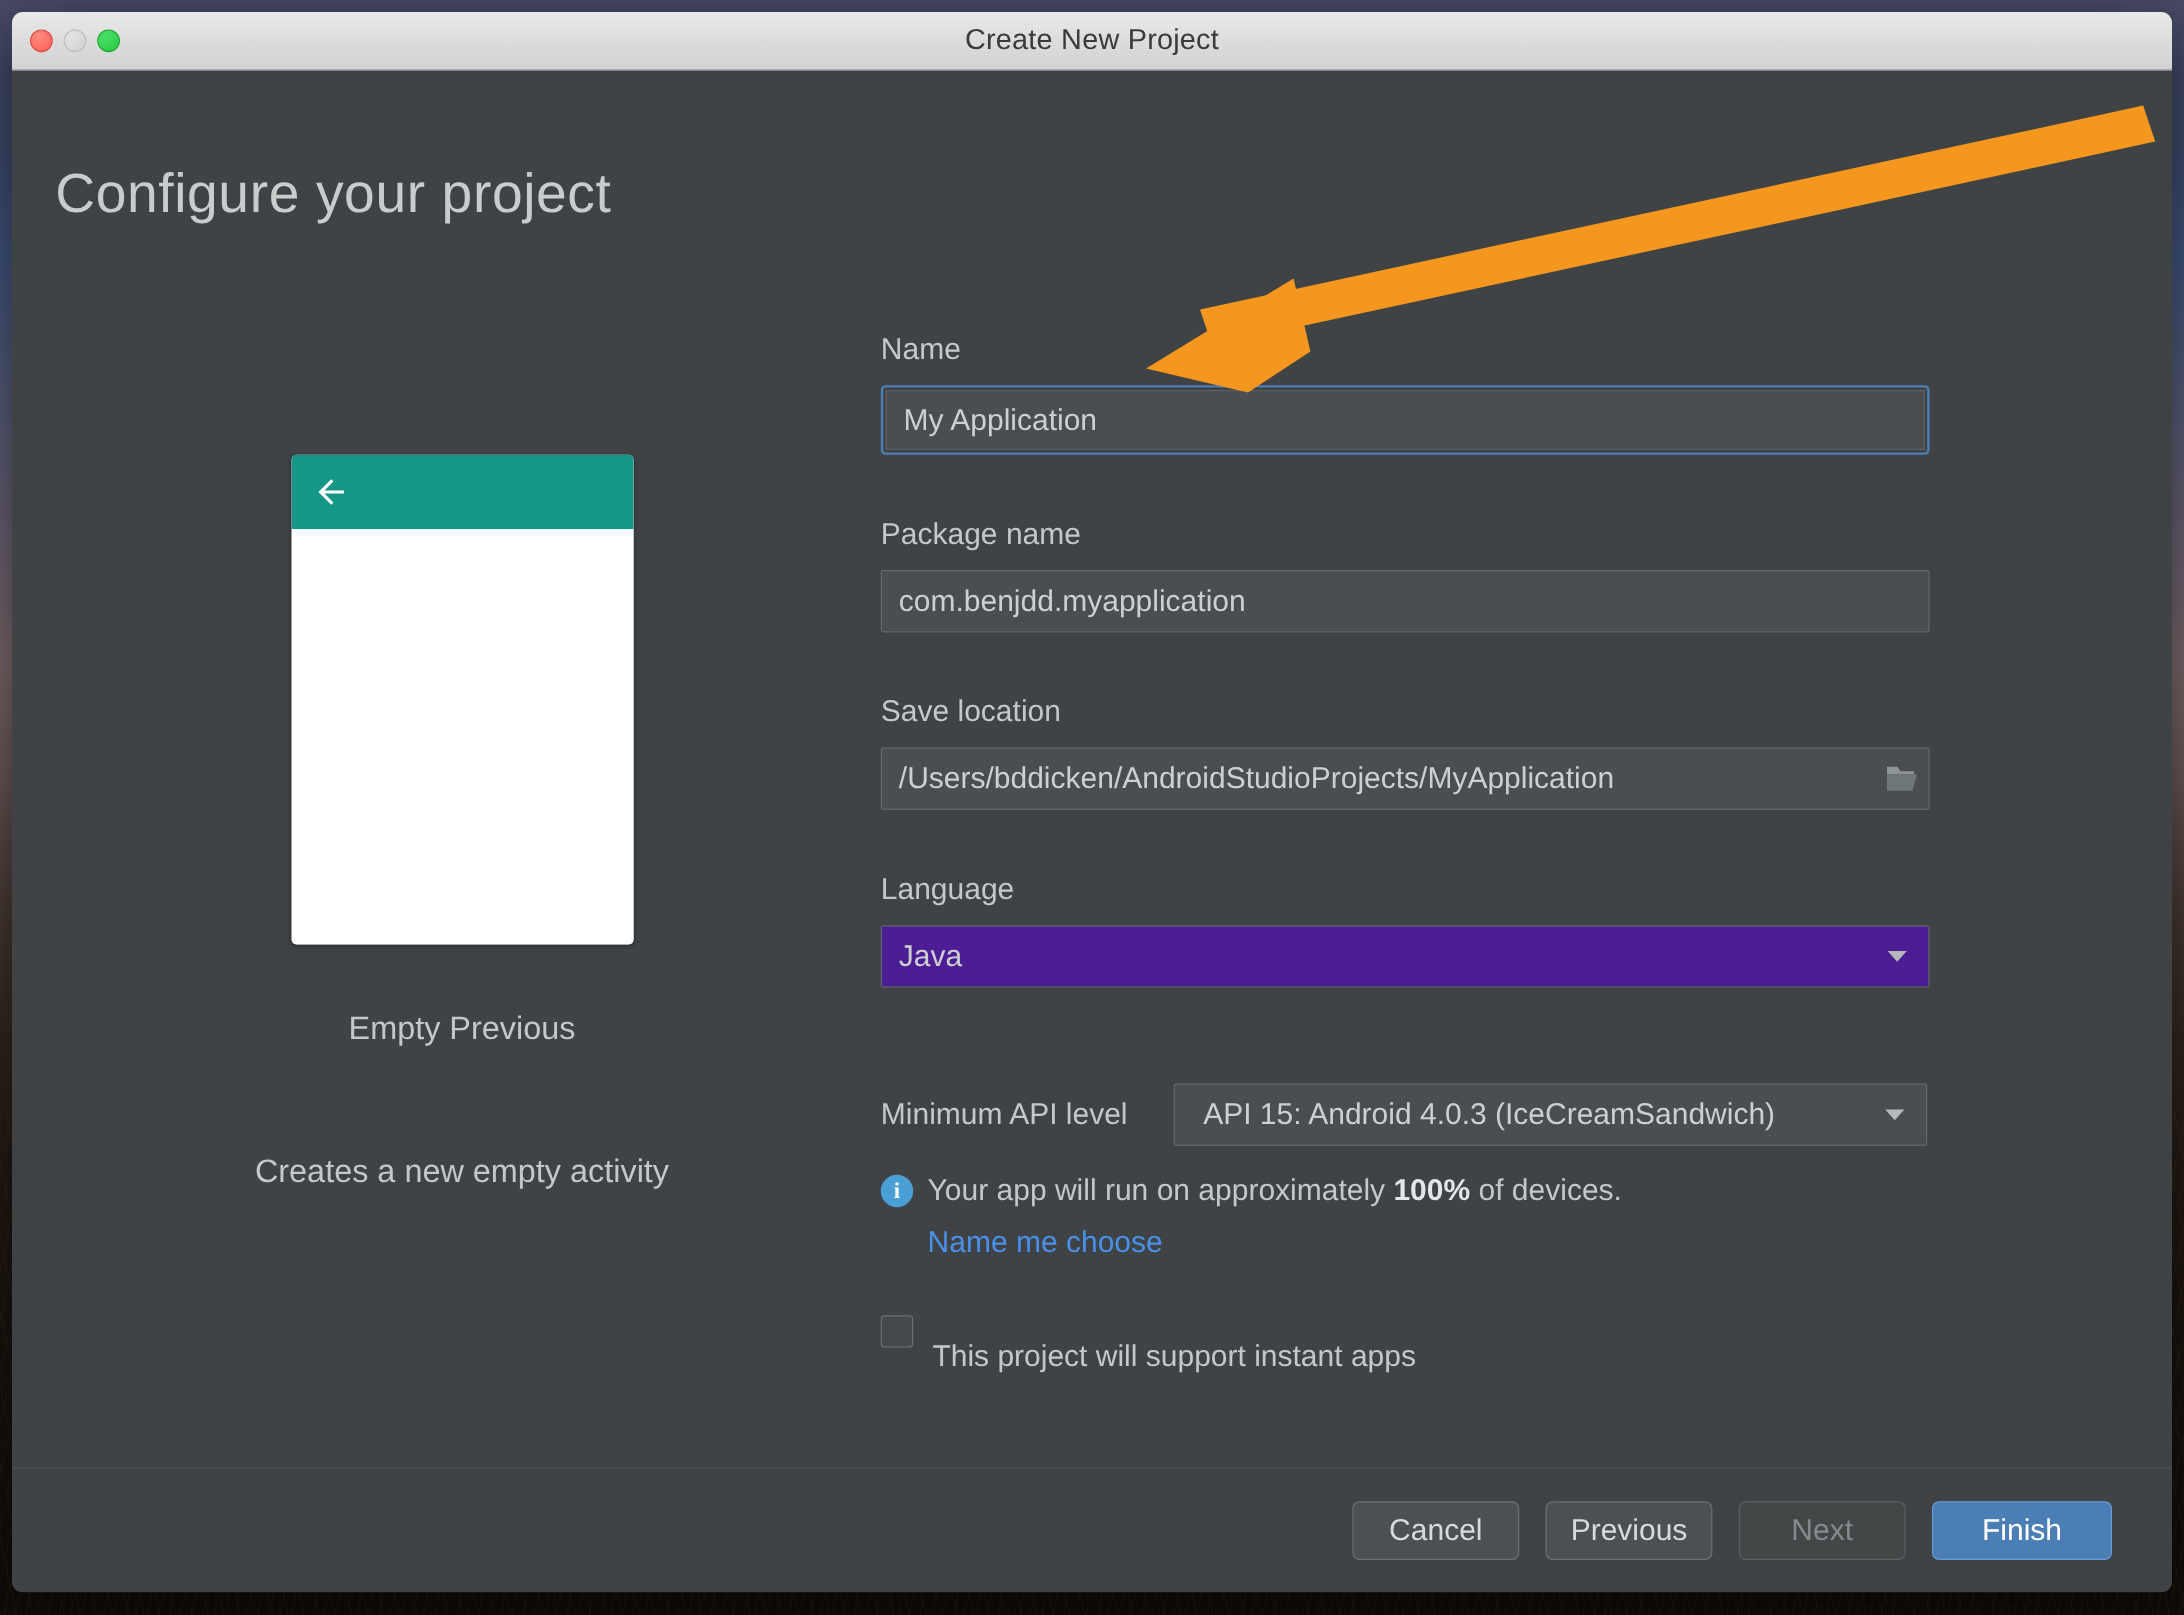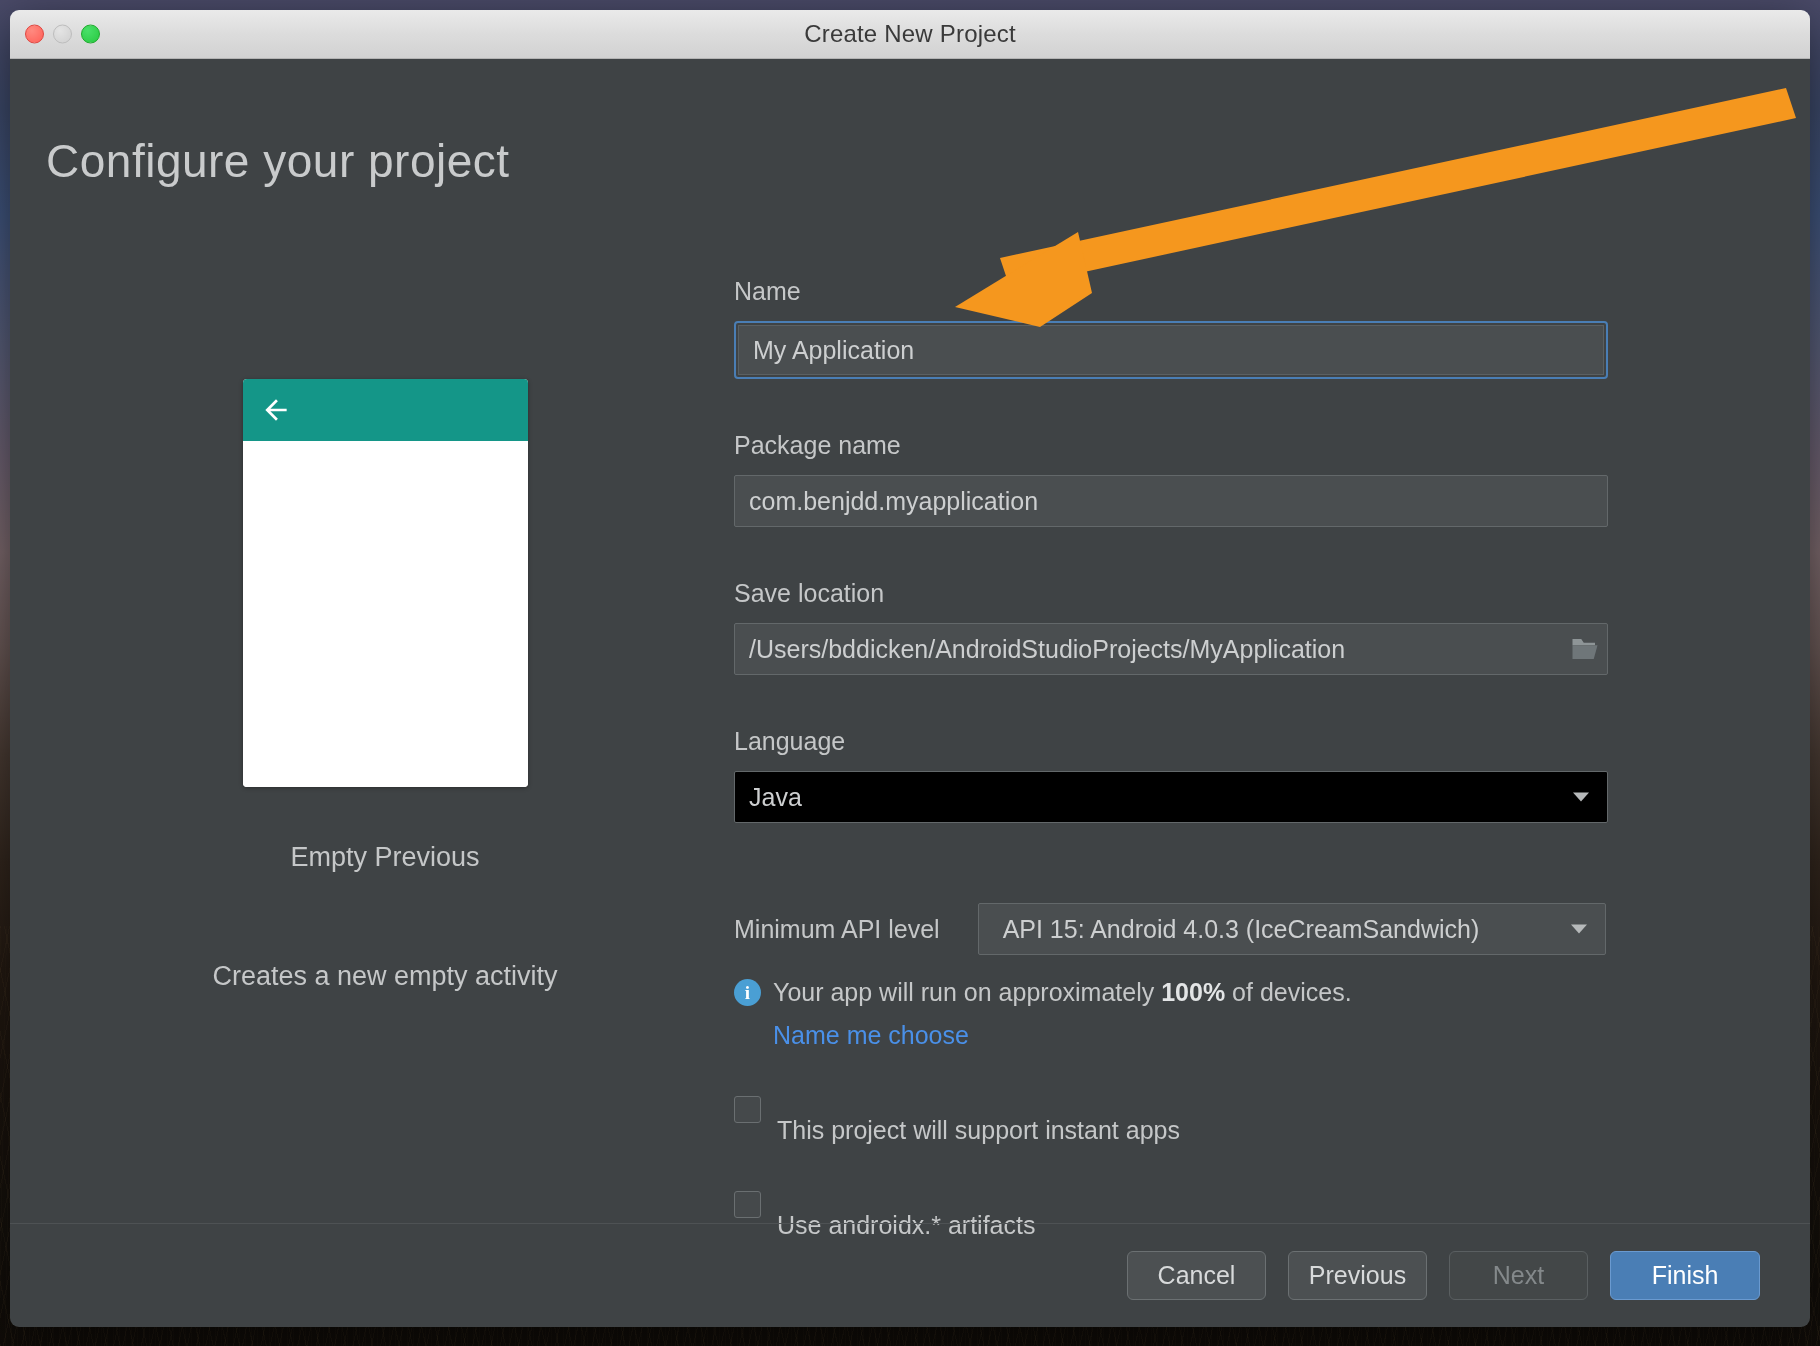--- a/index.html
+++ b/index.html
@@ -138,21 +138,21 @@
   .field-group { margin-bottom: 0; }
   .gap-a { height: 52px; }
   #save-location-row { position: relative; }
   #folder-icon-btn {
     position: absolute; right: 10px; top: 50%; transform: translateY(-50%);
     width: 38px; height: 34px;
     display: flex; align-items: center; justify-content: center;
   }
   .select-input {
     width: 874px; height: 52px;
-    background: #000000;
+    background: #4c1d95;
     border: 1px solid #63686a;
     border-radius: 2px;
     display: flex; align-items: center;
     padding: 0 14px;
     font-size: 25px; color: #cdcfd0;
     position: relative;
   }
   .caret {
     position: absolute; right: 18px; top: 50%; transform: translateY(-50%);
     width: 0; height: 0;
@@ -329,24 +329,20 @@
         <div id="devices-text"><span>Your app will run on approximately </span><b>100%</b><span> of devices.</span></div>
       </div>
 
       <div id="help-link">Name me choose</div>
 
       <div class="check-row">
         <div class="checkbox"></div>
         <div class="check-label">This project will support instant apps</div>
       </div>
 
-      <div class="check-row">
-        <div class="checkbox"></div>
-        <div class="check-label">Use androidx.* artifacts</div>
-      </div>
 
     </div>
 
     <div id="footer">
       <div class="btn btn-normal">Cancel</div>
       <div class="btn btn-normal">Previous</div>
       <div class="btn btn-disabled">Next</div>
       <div class="btn btn-primary">Finish</div>
     </div>
 

